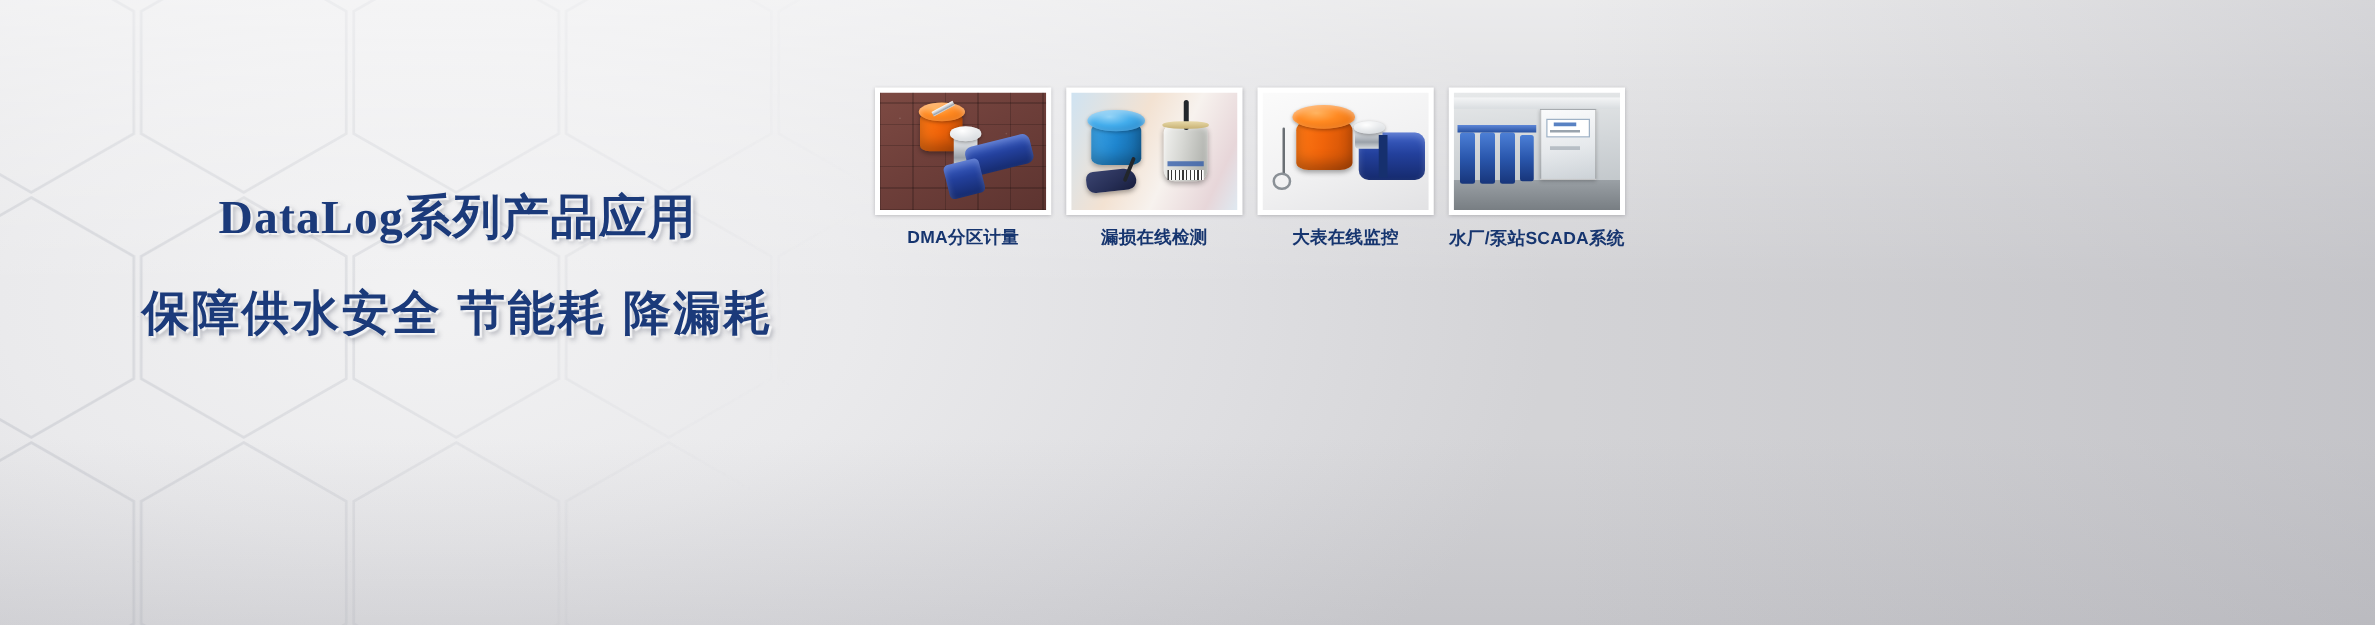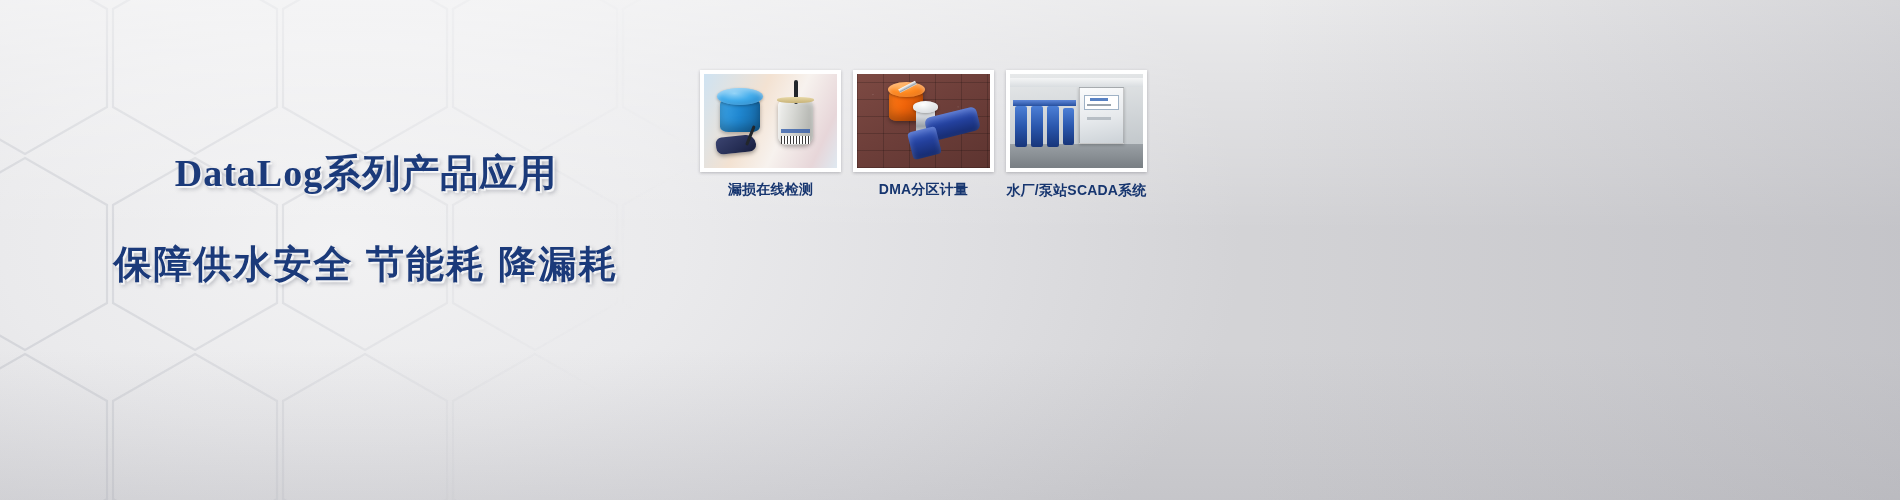--- a/index.html
+++ b/index.html
@@ -59,21 +59,21 @@
   .headline-line1 {
     font-family: "Liberation Serif", "DejaVu Serif", serif;
     font-weight: bold;
     font-size: 38px;
     letter-spacing: 1px;
     color: #1b3a7a;
     text-shadow: 2px 2px 1px rgba(255,255,255,0.85), 3px 3px 4px rgba(90,95,110,0.45);
     white-space: nowrap;
   }
   .headline-line2 {
-    margin-top: 40px;
+    margin-top: 26px;
     font-family: "Liberation Sans", "DejaVu Sans", sans-serif;
     font-weight: bold;
     font-size: 38px;
     letter-spacing: 2px;
     color: #1b3a7a;
     text-shadow: 2px 2px 1px rgba(255,255,255,0.85), 3px 3px 4px rgba(90,95,110,0.45);
     white-space: nowrap;
   }
 
   
@@ -347,54 +347,72 @@
     <div class="headline-line1">DataLog系列产品应用</div>
     <div class="headline-line2">保障供水安全 节能耗 降漏耗</div>
   </div>
 
   <div class="grid">
 
     <div class="cell">
       <div class="thumb">
         <div class="thumb-inner">
           <div class="scene">
+            <div class="brick speck"></div>
+            <div class="orange-pot" style="left:24%;top:14%;width:26%;height:36%;"></div>
+            <div class="orange-lid" style="left:23%;top:8%;width:28%;height:16%;"></div>
+            <div class="steel" style="left:44%;top:34%;width:15%;height:30%;border-radius:3px;"></div>
+            <div class="orange-lid" style="left:42%;top:29%;width:19%;height:12%;background:radial-gradient(ellipse at 40% 30%,#ffffff,#c9ced3);"></div>
+            <div class="pipe-blue" style="left:52%;top:40%;width:40%;height:26%;border-radius:6px;transform:rotate(-14deg);"></div>
+            <div class="pipe-blue" style="left:40%;top:58%;width:22%;height:30%;border-radius:4px;transform:rotate(-14deg);"></div>
+            <div class="steel" style="left:31%;top:12%;width:14%;height:4%;transform:rotate(-28deg);"></div>
+          </div>
+        </div>
+      </div>
+      <div class="caption">DMA分区计量</div>
+    </div>
+
+    <div class="cell">
+      <div class="thumb">
+        <div class="thumb-inner">
+          <div class="scene">
             <div class="studio-pastel"></div>
             <div class="blue-pot" style="left:12%;top:22%;width:30%;height:40%;"></div>
             <div class="blue-lid" style="left:10%;top:15%;width:34%;height:18%;"></div>
             <div class="gateway" style="left:9%;top:66%;width:30%;height:18%;transform:rotate(-6deg);"></div>
             <div class="antenna" style="left:34%;top:54%;width:3px;height:22%;transform:rotate(22deg);"></div>
             <div class="logger-can" style="left:56%;top:28%;width:26%;height:48%;"></div>
             <div class="antenna" style="left:68%;top:6%;width:4px;height:26%;"></div>
             <div style="position:absolute;left:55%;top:24%;width:28%;height:7%;background:linear-gradient(180deg,#e8d9a8,#c8b275);border-radius:40%;"></div>
             <div style="position:absolute;left:58%;top:58%;width:22%;height:5%;background:#2b57a8;opacity:.75;"></div>
             <div style="position:absolute;left:58%;top:66%;width:22%;height:8%;background:repeating-linear-gradient(90deg,#3a3a3a 0 1px,#fff 1px 3px);"></div>
           </div>
         </div>
       </div>
       <div class="caption">漏损在线检测</div>
     </div>
 
     <div class="cell">
       <div class="thumb">
         <div class="thumb-inner">
           <div class="scene">
-            <div class="brick speck"></div>
-            <div class="orange-pot" style="left:24%;top:14%;width:26%;height:36%;"></div>
-            <div class="orange-lid" style="left:23%;top:8%;width:28%;height:16%;"></div>
-            <div class="steel" style="left:44%;top:34%;width:15%;height:30%;border-radius:3px;"></div>
-            <div class="orange-lid" style="left:42%;top:29%;width:19%;height:12%;background:radial-gradient(ellipse at 40% 30%,#ffffff,#c9ced3);"></div>
-            <div class="pipe-blue" style="left:52%;top:40%;width:40%;height:26%;border-radius:6px;transform:rotate(-14deg);"></div>
-            <div class="pipe-blue" style="left:40%;top:58%;width:22%;height:30%;border-radius:4px;transform:rotate(-14deg);"></div>
-            <div class="steel" style="left:31%;top:12%;width:14%;height:4%;transform:rotate(-28deg);"></div>
+            <div class="studio-white"></div>
+            <div class="orange-pot" style="left:20%;top:20%;width:34%;height:46%;"></div>
+            <div class="orange-lid" style="left:18%;top:11%;width:38%;height:20%;"></div>
+            <div class="antenna" style="left:12%;top:30%;width:2px;height:40%;background:#6a6f74;"></div>
+            <div style="position:absolute;left:6%;top:68%;width:11%;height:15%;border:2px solid #8a9096;border-radius:50%;"></div>
+            <div class="pipe-blue" style="left:58%;top:34%;width:40%;height:40%;border-radius:8px;"></div>
+            <div class="steel" style="left:56%;top:28%;width:16%;height:20%;border-radius:3px;"></div>
+            <div class="orange-lid" style="left:55%;top:24%;width:19%;height:11%;background:radial-gradient(ellipse at 40% 30%,#ffffff,#c9ced3);"></div>
+            <div style="position:absolute;left:70%;top:36%;width:5%;height:36%;background:#16306e;"></div>
           </div>
         </div>
       </div>
-      <div class="caption">DMA分区计量</div>
+      <div class="caption">大表在线监控</div>
     </div>
-
 
 
 
 
 
     <div class="cell row2">
       <div class="thumb">
         <div class="thumb-inner">
           <div class="scene">
             <div class="room-bg"></div>

